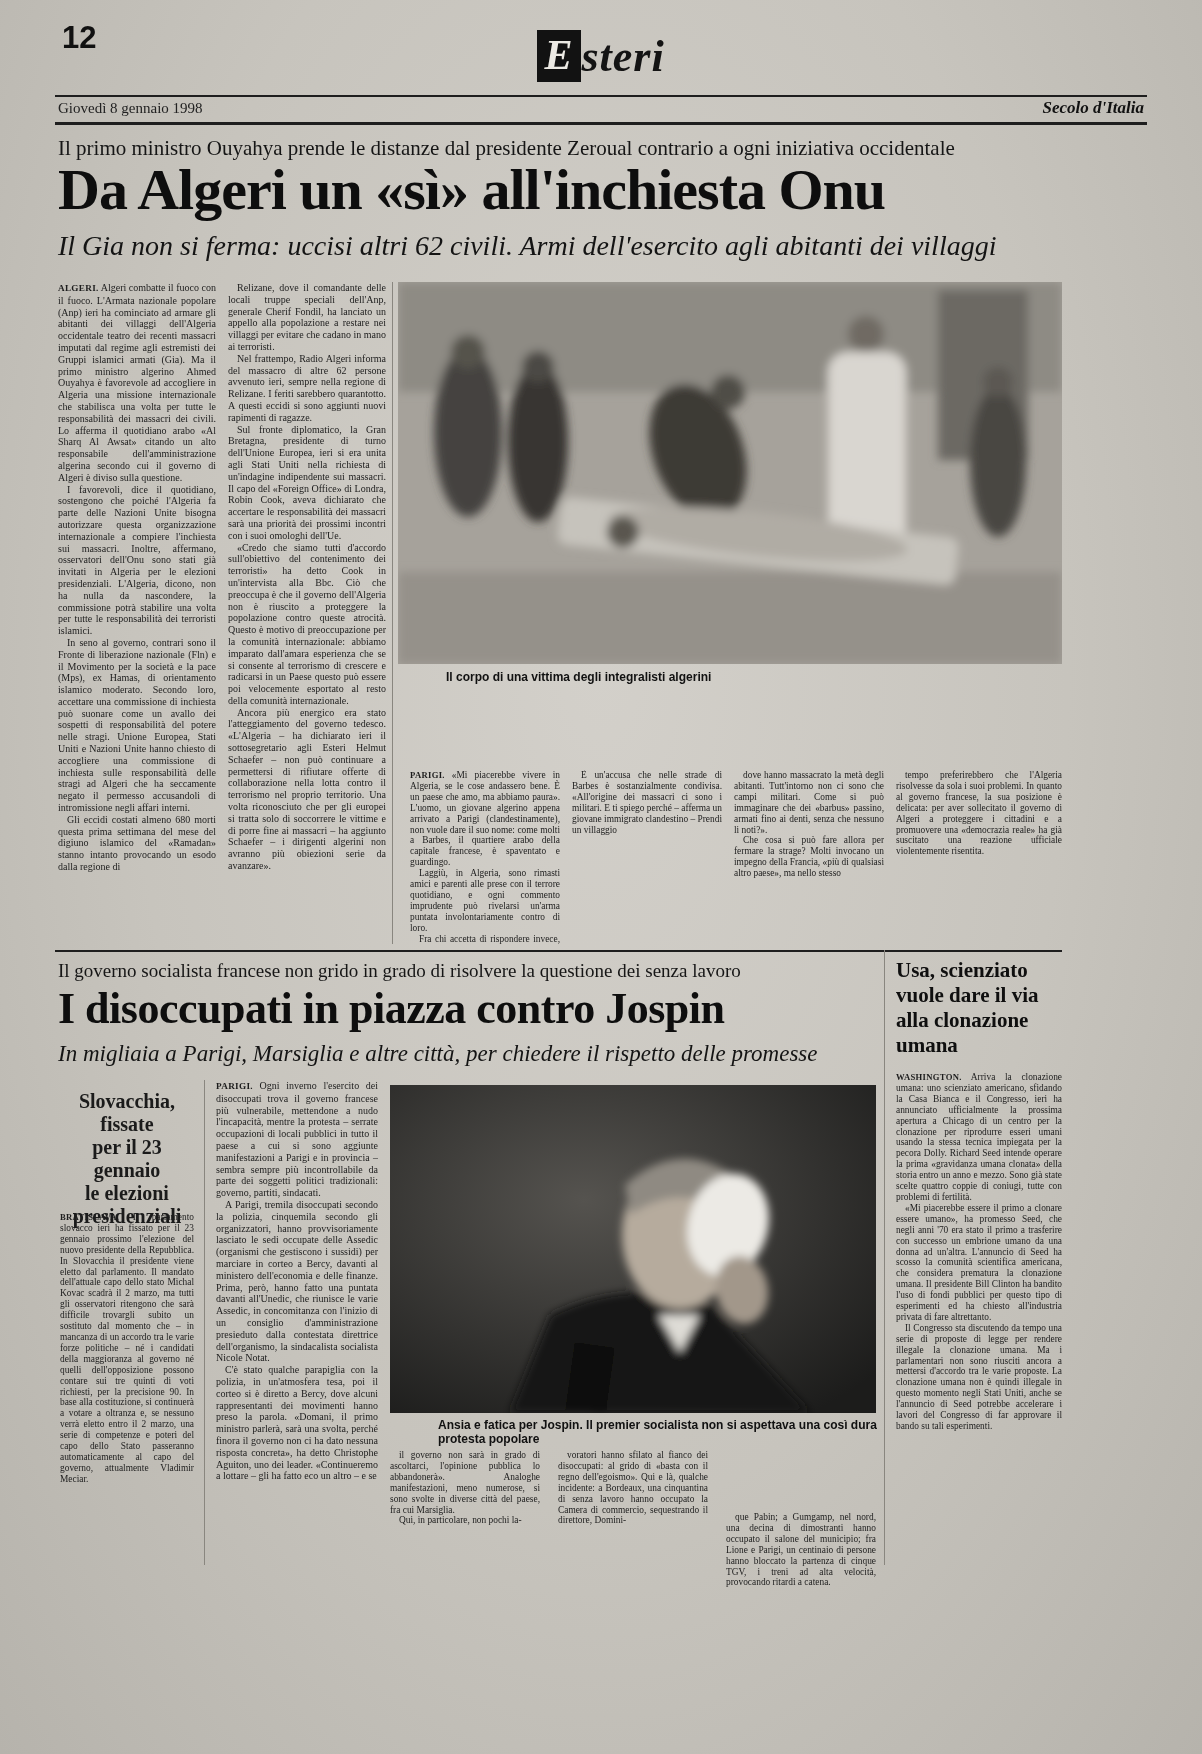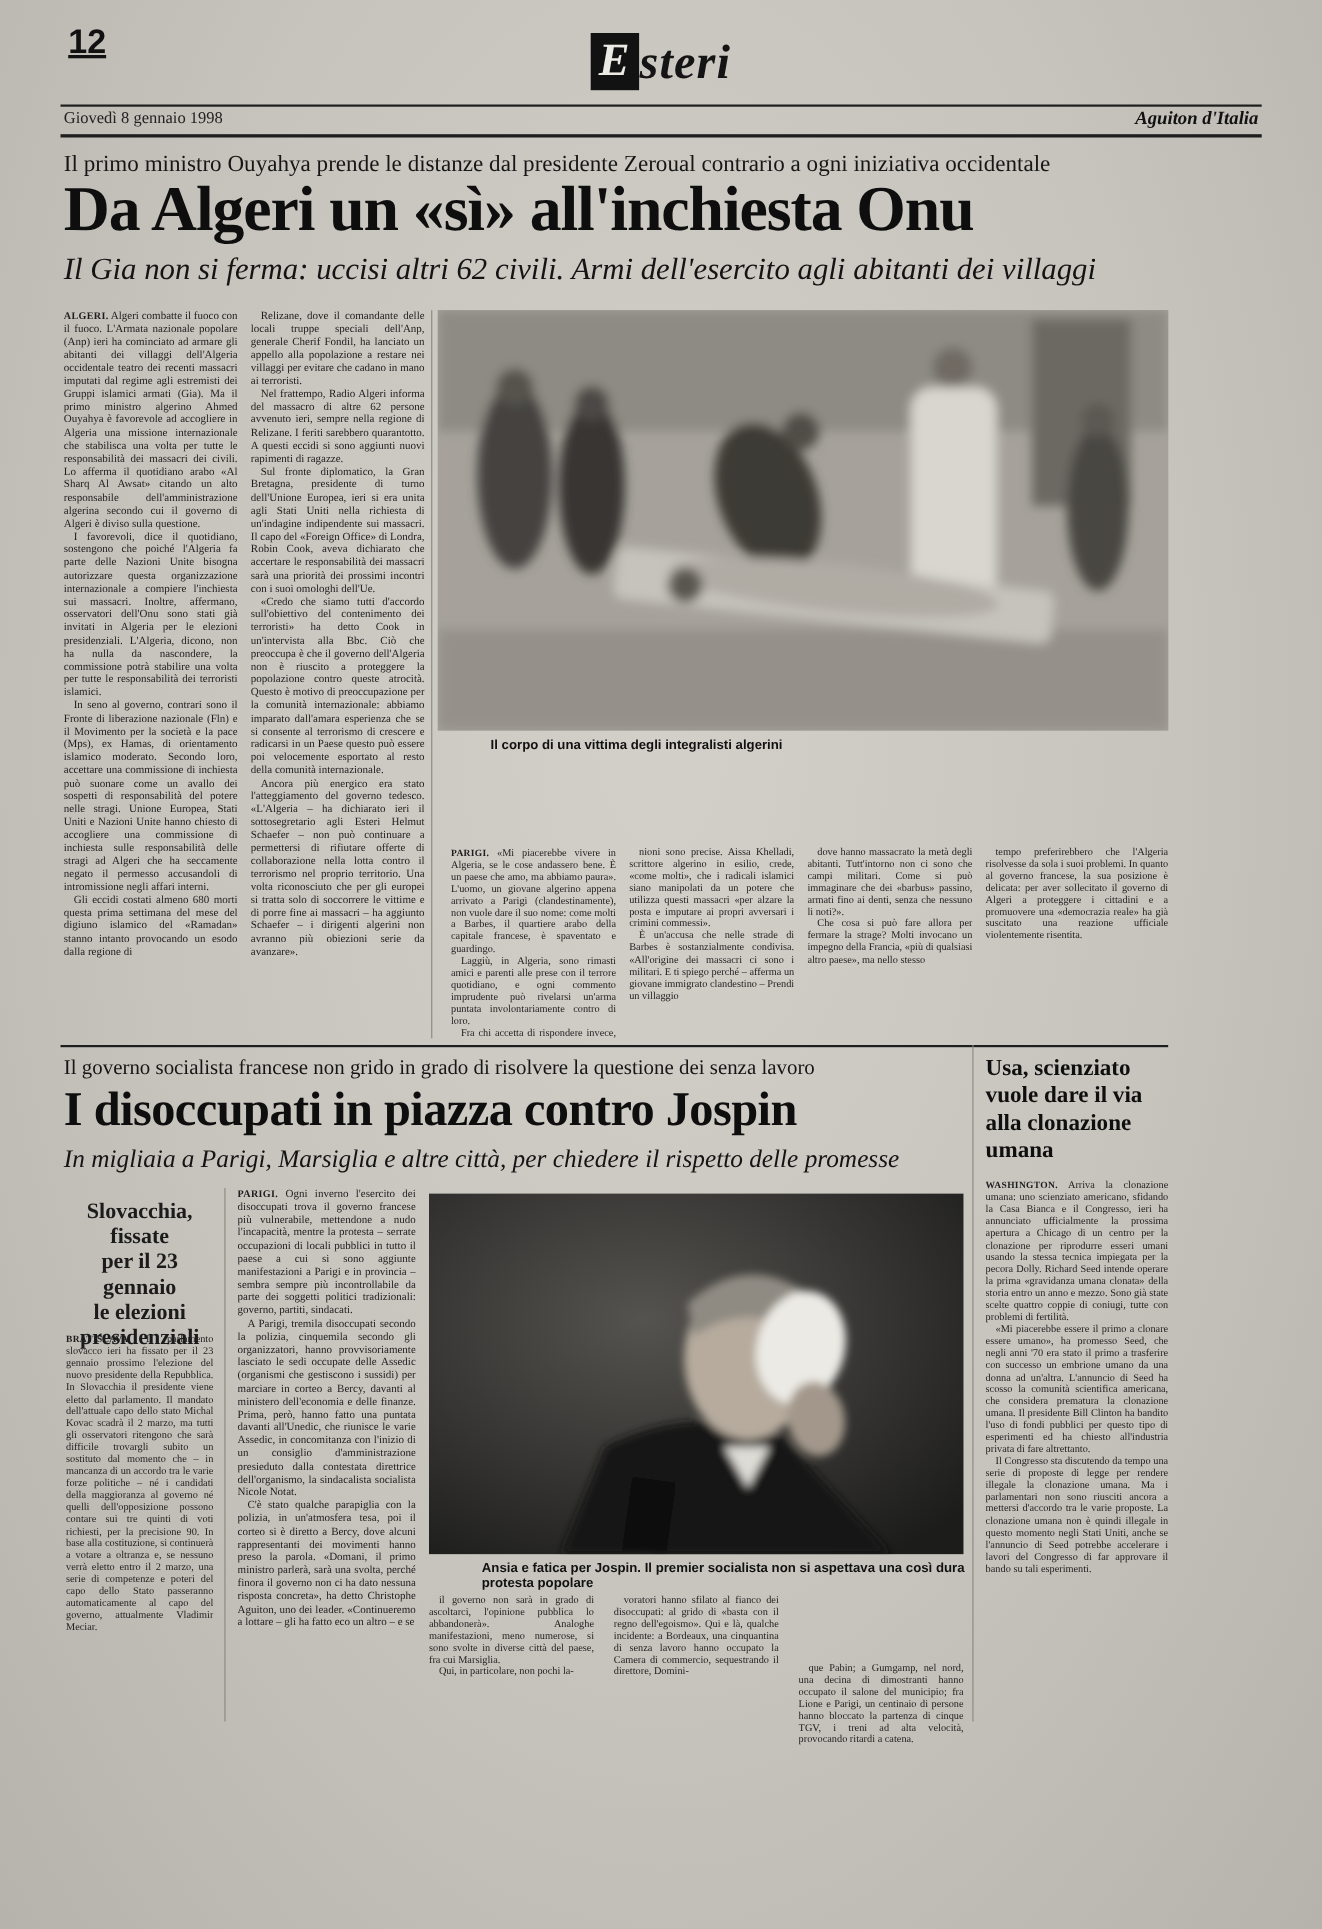--- a/index.html
+++ b/index.html
@@ -4,21 +4,21 @@
 <style>
   html,body{margin:0;padding:0;background:#8e8b86;}
   #page{
     position:relative;width:1202px;height:1754px;margin:0 auto;
     background:radial-gradient(ellipse at 50% 38%, #d3d0ca 0%, #c7c4bd 55%, #b6b3ac 100%);
     font-family:"Liberation Serif", serif;color:#1b1b1b;overflow:hidden;
   }
   .abs{position:absolute;}
   .rule{position:absolute;background:#1e1e1e;}
   .vrule{position:absolute;background:#89867f;width:1px;}
-  .pagenum{font:700 31px "Liberation Sans", sans-serif;color:#111;text-decoration:underline;}
+  .pagenum{font:700 31px "Liberation Sans", sans-serif;color:#111;}
   .section-title{left:0;right:0;top:30px;text-align:center;}
   .sec-initial{display:inline-block;background:#121212;color:#eceae4;font:700 italic 42px/50px "Liberation Serif", serif;padding:0 9px 2px 7px;vertical-align:bottom;}
   .sec-rest{font:700 italic 44px/50px "Liberation Serif", serif;color:#141414;letter-spacing:1px;vertical-align:bottom;}
   .dateline-row{font:400 15px "Liberation Serif", serif;color:#222;}
   .masthead{font:700 italic 17px "Liberation Serif", serif;color:#111;}
   .kicker{font:400 21px/24px "Liberation Serif", serif;color:#161616;}
   .kicker2{font:400 19px/22px "Liberation Serif", serif;color:#161616;}
   .headline1{font:700 58px/60px "Liberation Serif", serif;color:#0e0e0e;letter-spacing:-1px;white-space:nowrap;}
   .headline2{font:700 44px/46px "Liberation Serif", serif;color:#0e0e0e;letter-spacing:-0.5px;white-space:nowrap;}
   .subhead{font:400 italic 28px/32px "Liberation Serif", serif;color:#141414;white-space:nowrap;}
@@ -40,21 +40,21 @@
 <div id="page">
 
   <div class="abs pagenum" style="left:62px;top:20px;">12</div>
 
   <div class="abs section-title">
     <span class="sec-initial">E</span><span class="sec-rest">steri</span>
   </div>
 
   <div class="rule" style="left:55px;top:95px;width:1092px;height:2px;"></div>
   <div class="abs dateline-row" style="left:58px;top:100px;">Giovedì 8 gennaio 1998</div>
-  <div class="abs masthead" style="right:58px;top:98px;">Aguiton d'Italia</div>
+  <div class="abs masthead" style="right:58px;top:98px;">Secolo d'Italia</div>
   <div class="rule" style="left:55px;top:122px;width:1092px;height:3px;"></div>
 
   <div class="abs kicker" style="left:58px;top:136px;width:1090px;">Il primo ministro Ouyahya prende le distanze dal presidente Zeroual contrario a ogni iniziativa occidentale</div>
   <div class="abs headline1" style="left:58px;top:160px;">Da Algeri un «sì» all'inchiesta Onu</div>
   <div class="abs subhead" style="left:58px;top:230px;">Il Gia non si ferma: uccisi altri 62 civili. Armi dell'esercito agli abitanti dei villaggi</div>
 
   <div class="abs col" style="left:58px;top:282px;width:158px;height:662px;">
     <p class="para first"><b class="dateline">ALGERI.</b> <span>Algeri combatte il fuoco con il fuoco. L'Armata nazionale popolare (Anp) ieri ha cominciato ad armare gli abitanti dei villaggi dell'Algeria occidentale teatro dei recenti massacri imputati dal regime agli estremisti dei Gruppi islamici armati (Gia). Ma il primo ministro algerino Ahmed Ouyahya è favorevole ad accogliere in Algeria una missione internazionale che stabilisca una volta per tutte le responsabilità dei massacri dei civili. Lo afferma il quotidiano arabo «Al Sharq Al Awsat» citando un alto responsabile dell'amministrazione algerina secondo cui il governo di Algeri è diviso sulla questione.</span></p>
     <div>
         <p class="para">I favorevoli, dice il quotidiano, sostengono che poiché l'Algeria fa parte delle Nazioni Unite bisogna autorizzare questa organizzazione internazionale a compiere l'inchiesta sui massacri. Inoltre, affermano, osservatori dell'Onu sono stati già invitati in Algeria per le elezioni presidenziali. L'Algeria, dicono, non ha nulla da nascondere, la commissione potrà stabilire una volta per tutte le responsabilità dei terroristi islamici.</p>
@@ -102,21 +102,20 @@
 
 
   <div class="abs col small" style="left:410px;top:770px;width:150px;height:174px;">
     <p class="para first"><b class="dateline">PARIGI.</b> <span>«Mi piacerebbe vivere in Algeria, se le cose andassero bene. È un paese che amo, ma abbiamo paura». L'uomo, un giovane algerino appena arrivato a Parigi (clandestinamente), non vuole dare il suo nome: come molti a Barbes, il quartiere arabo della capitale francese, è spaventato e guardingo.</span></p>
     <div>
         <p class="para">Laggiù, in Algeria, sono rimasti amici e parenti alle prese con il terrore quotidiano, e ogni commento imprudente può rivelarsi un'arma puntata involontariamente contro di loro.</p>
         <p class="para">Fra chi accetta di rispondere invece, le opi-</p>
       </div>
   </div>
   <div class="abs col small" style="left:572px;top:770px;width:150px;height:174px;">
-      <p class="para">nioni sono precise. Aissa Khelladi, scrittore algerino in esilio, crede, «come molti», che i radicali islamici siano manipolati da un potere che utilizza questi massacri «per alzare la posta e imputare ai propri avversari i crimini commessi».</p>
       <p class="para">È un'accusa che nelle strade di Barbes è sostanzialmente condivisa. «All'origine dei massacri ci sono i militari. E ti spiego perché – afferma un giovane immigrato clandestino – Prendi un villaggio</p>
     </div>
   <div class="abs col small" style="left:734px;top:770px;width:150px;height:174px;">
       <p class="para">dove hanno massacrato la metà degli abitanti. Tutt'intorno non ci sono che campi militari. Come si può immaginare che dei «barbus» passino, armati fino ai denti, senza che nessuno li noti?».</p>
       <p class="para">Che cosa si può fare allora per fermare la strage? Molti invocano un impegno della Francia, «più di qualsiasi altro paese», ma nello stesso</p>
     </div>
   <div class="abs col small" style="left:896px;top:770px;width:166px;height:174px;">
       <p class="para">tempo preferirebbero che l'Algeria risolvesse da sola i suoi problemi. In quanto al governo francese, la sua posizione è delicata: per aver sollecitato il governo di Algeri a proteggere i cittadini e a promuovere una «democrazia reale» ha già suscitato una reazione ufficiale violentemente risentita.</p>
     </div>
 

